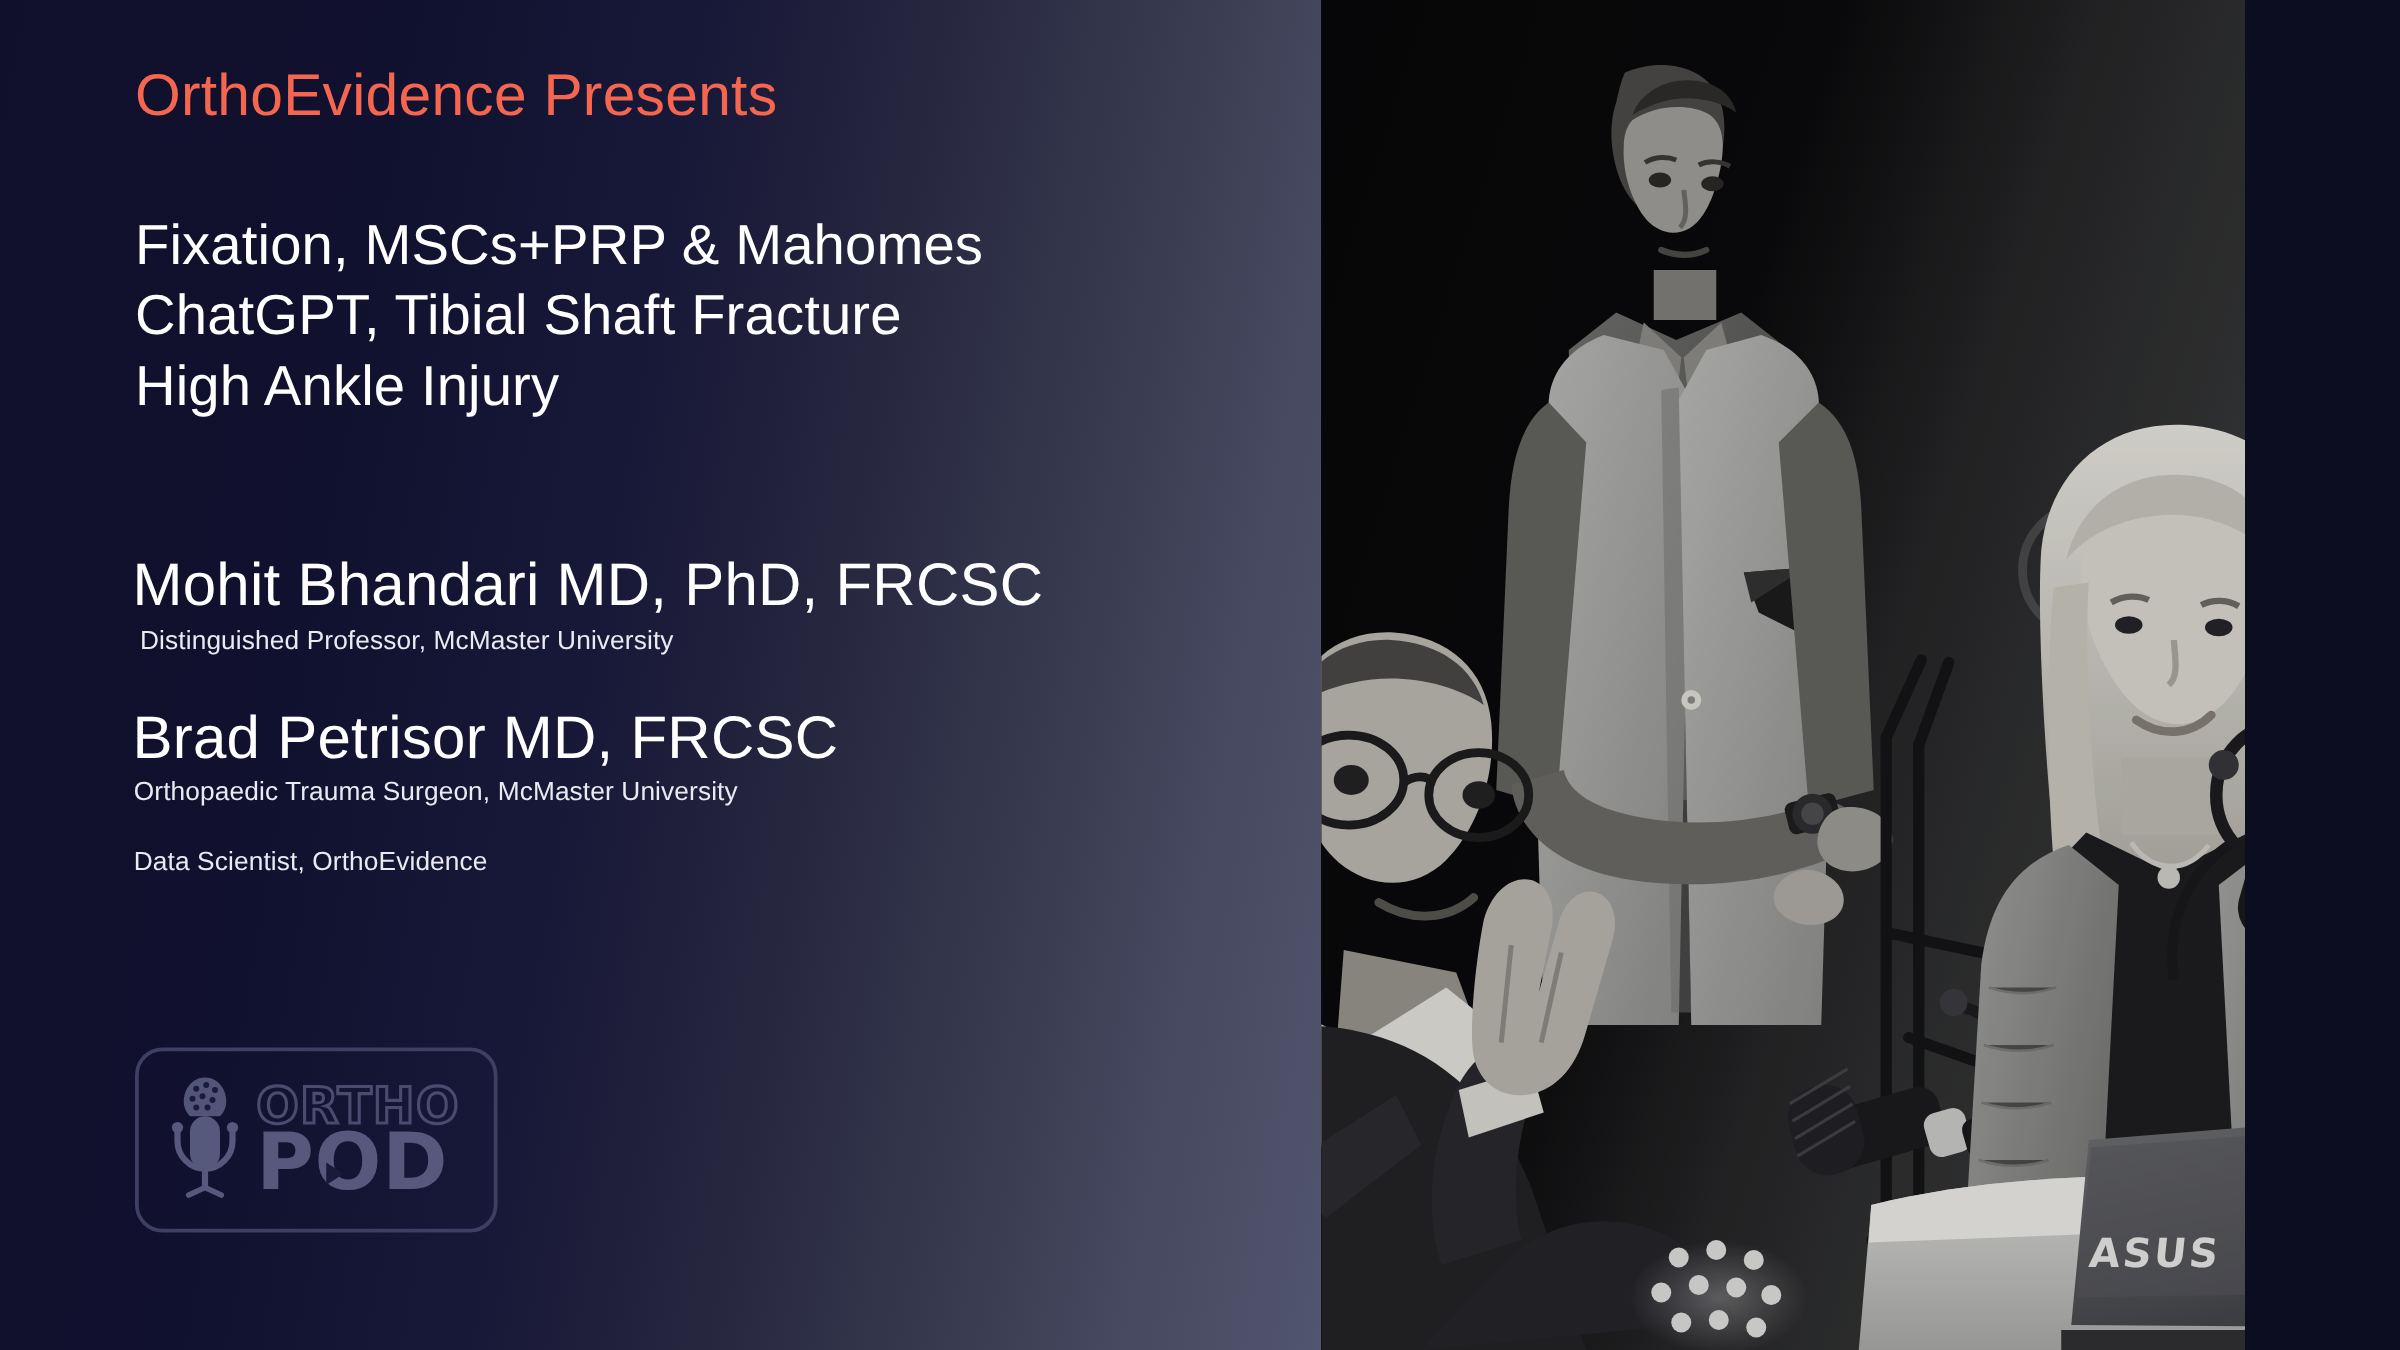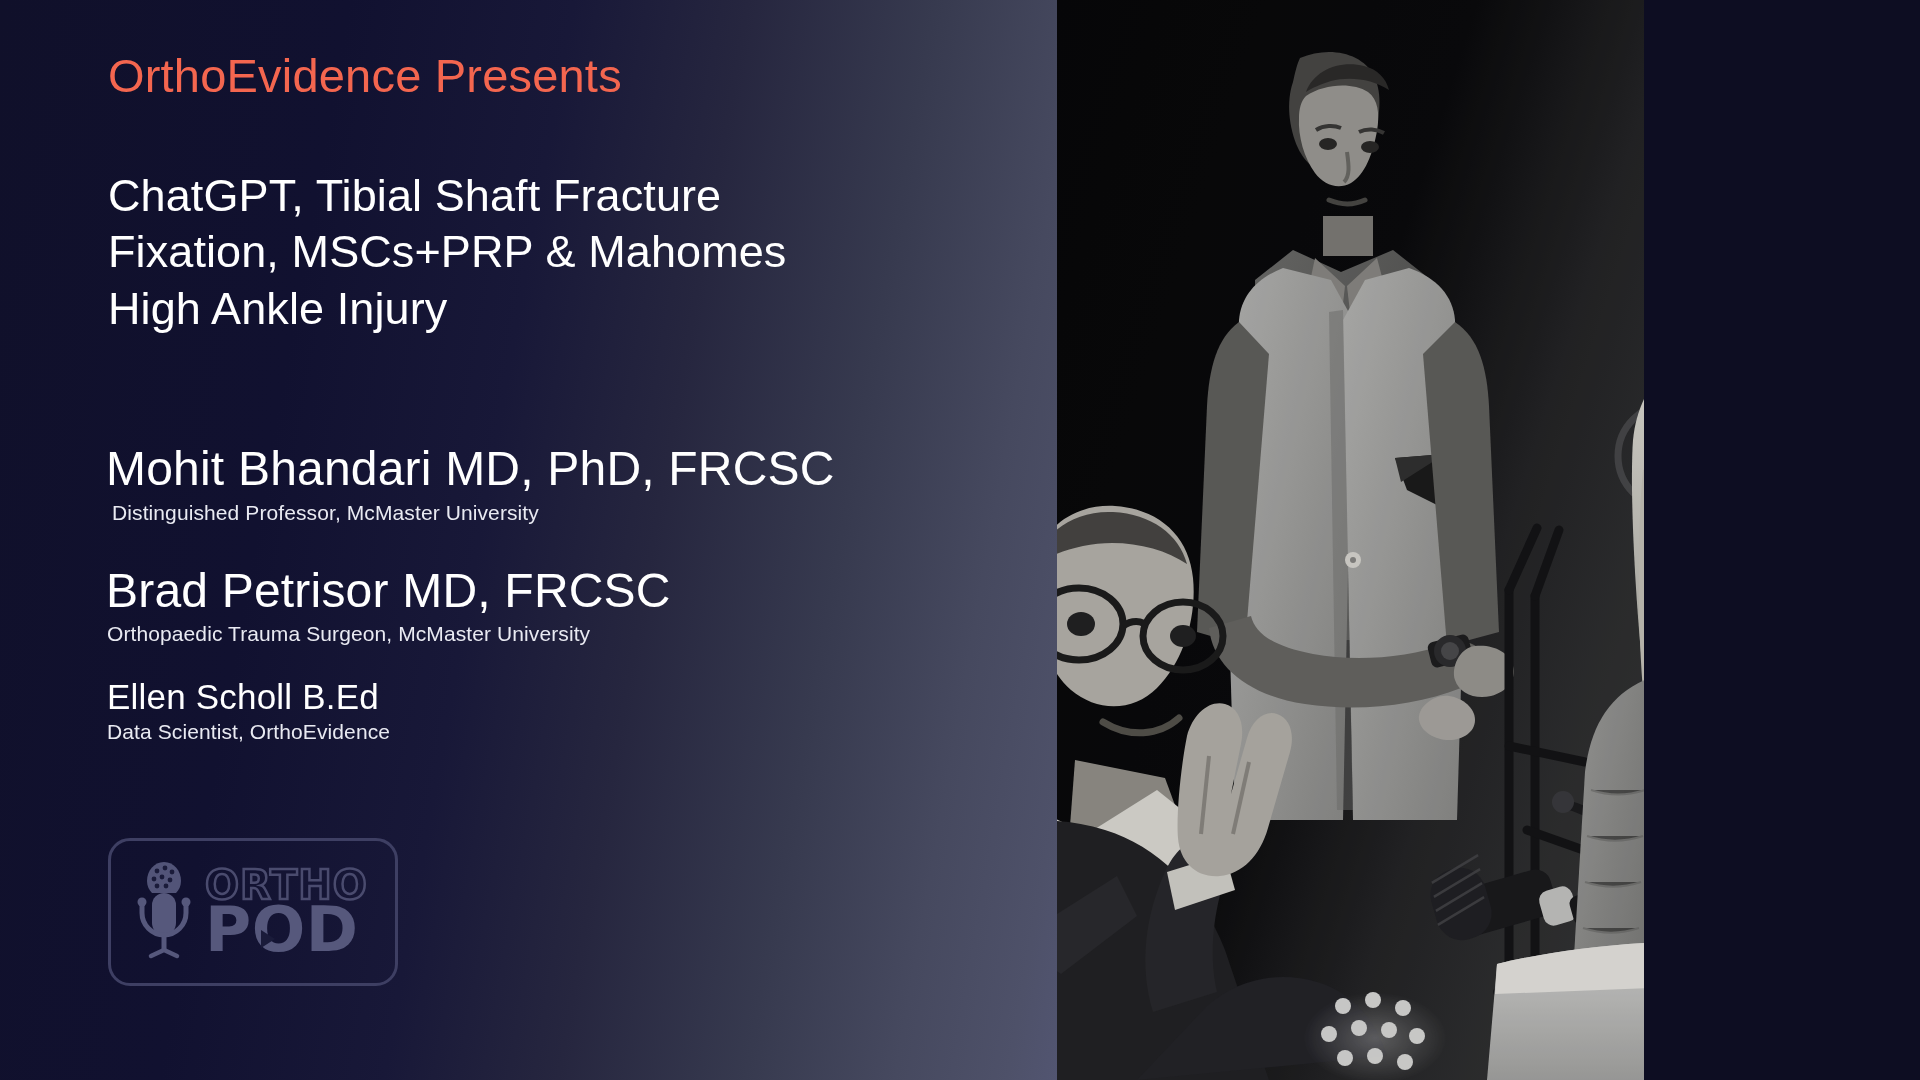--- a/index.html
+++ b/index.html
@@ -8,21 +8,21 @@
     background: #0d0d22;
   }
   body {
     width: 1920px;
     height: 1080px;
     overflow: hidden;
     font-family: "Liberation Sans", sans-serif;
   }
   .slide {
     position: relative;
-    width: 1644px;
+    width: 1796px;
     height: 1080px;
     display: flex;
     overflow: hidden;
   }
 
   
   .left-panel {
     position: relative;
     width: 1057px;
     height: 1080px;
@@ -155,39 +155,38 @@
 </head>
 <body>
 
 <div class="slide">
 
   <div class="left-panel">
 
     <div class="eyebrow">OrthoEvidence Presents</div>
 
     <div class="deck-title">
+      <span class="tline">Fixation, MSCs+PRP &amp; Mahomes</span>
       <span class="tline">ChatGPT, Tibial Shaft Fracture</span>
-      <span class="tline">Fixation, MSCs+PRP &amp; Mahomes</span>
       <span class="tline">High Ankle Injury</span>
     </div>
 
     <div class="speakers">
 
       <div class="speaker sp-1">
         <div class="speaker-name">Mohit Bhandari MD, PhD, FRCSC</div>
         <div class="speaker-role">Distinguished Professor, McMaster University</div>
       </div>
 
       <div class="speaker sp-2">
         <div class="speaker-name">Brad Petrisor MD, FRCSC</div>
         <div class="speaker-role">Orthopaedic Trauma Surgeon, McMaster University</div>
       </div>
 
       <div class="speaker sp-3">
-        <div class="speaker-name">Ellen Scholl B.Ed</div>
         <div class="speaker-role">Data Scientist, OrthoEvidence</div>
       </div>
 
     </div>
 
     <div class="logo-wrap">
       <div class="logo-box">
         <div class="logo-inner">
           <span>
             <svg width="62" height="104" viewBox="0 0 62 104" fill="none">

